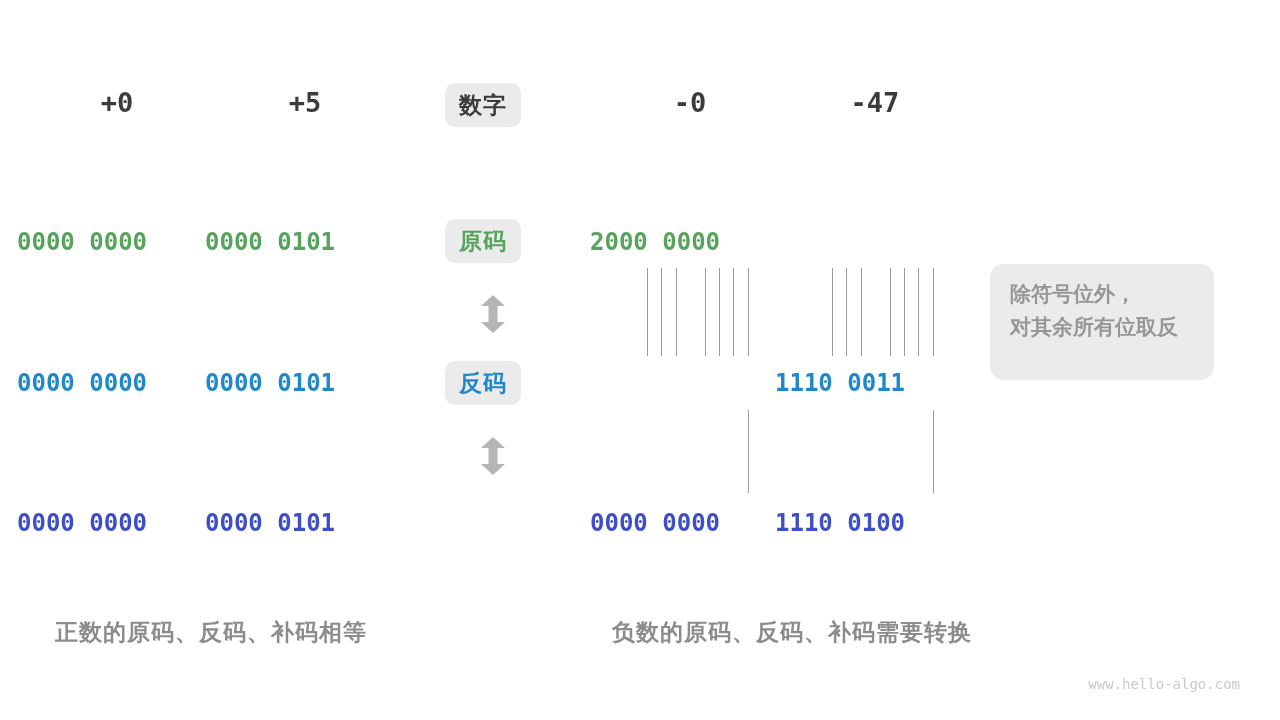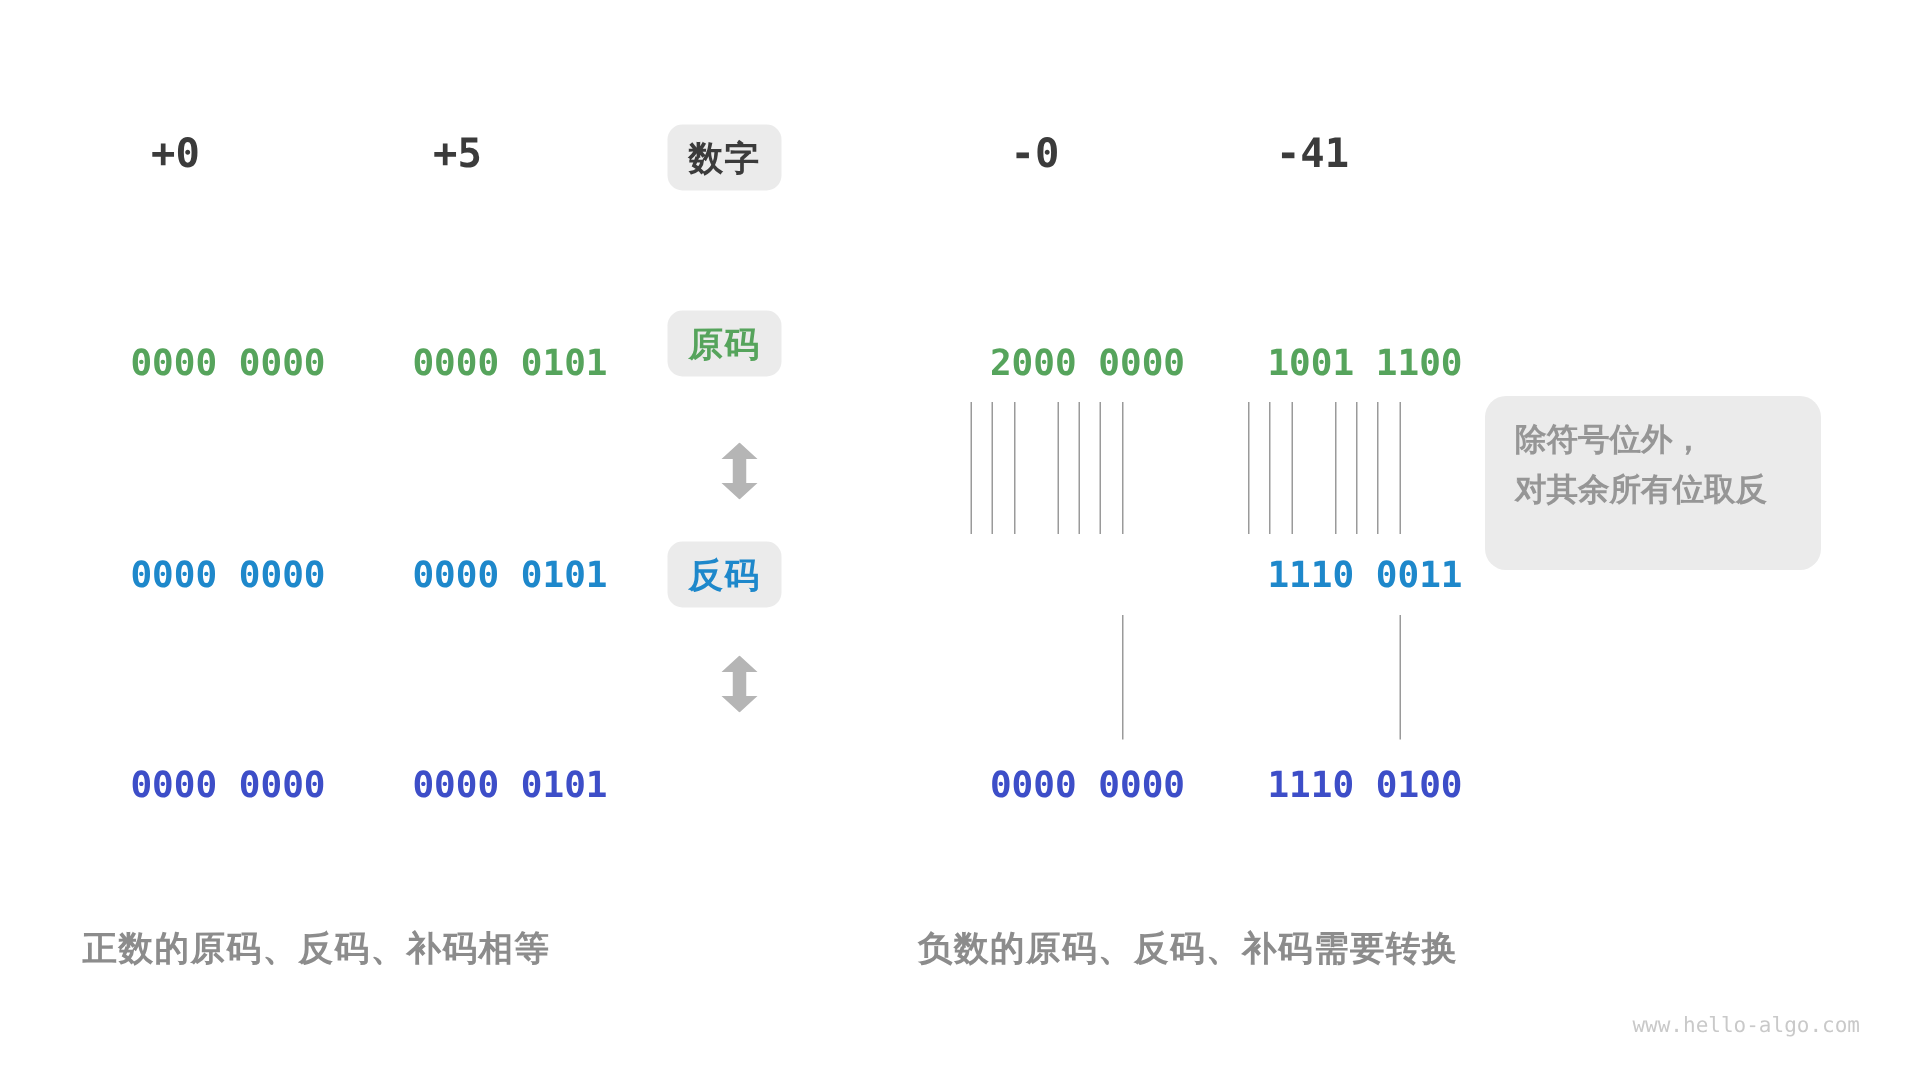--- a/index.html
+++ b/index.html
@@ -38,21 +38,21 @@
     justify-content: center;
     font-size: 23px;
     font-weight: bold;
     letter-spacing: 1px;
   }
 
   
   .bin {
     position: absolute;
     width: 200px;
-    text-align: right;
+    text-align: left;
     font-family: "DejaVu Sans Mono", monospace;
     font-size: 24px;
     font-weight: bold;
     line-height: 30px;
     white-space: pre;
   }
   .row-sign   { color: #56a45c; }
   .row-ones   { color: #1e88cb; }
   .row-twos   { color: #3d4ec8; }
 
@@ -113,28 +113,27 @@
   }
 </style>
 </head>
 <body>
 
 <div class="canvas">
 
   <div class="num-label" style="left:17px">+0</div>
   <div class="num-label" style="left:205px">+5</div>
   <div class="num-label" style="left:590px">-0</div>
-  <div class="num-label" style="left:775px">-41</div>
+  <div class="num-label" style="left:775px">-47</div>
   <div class="badge" style="top:83px; color:#3b3b3b">数字</div>
 
   <div class="bin row-sign" style="left:17px;  top:227px">0000 0000</div>
   <div class="bin row-sign" style="left:205px; top:227px">0000 0101</div>
-  <div class="badge row-sign" style="top:207px">原码</div>
+  <div class="badge row-sign" style="top:219px">原码</div>
   <div class="bin row-sign" style="left:590px; top:227px">2000 0000</div>
-  <div class="bin row-sign" style="left:775px; top:227px">1001 1100</div>
 
   <div class="tick tick-a" style="left:647px"></div>
   <div class="tick tick-a" style="left:661px"></div>
   <div class="tick tick-a" style="left:676px"></div>
   <div class="tick tick-a" style="left:705px"></div>
   <div class="tick tick-a" style="left:719px"></div>
   <div class="tick tick-a" style="left:733px"></div>
   <div class="tick tick-a" style="left:748px"></div>
 
   <div class="tick tick-a" style="left:832px"></div>

